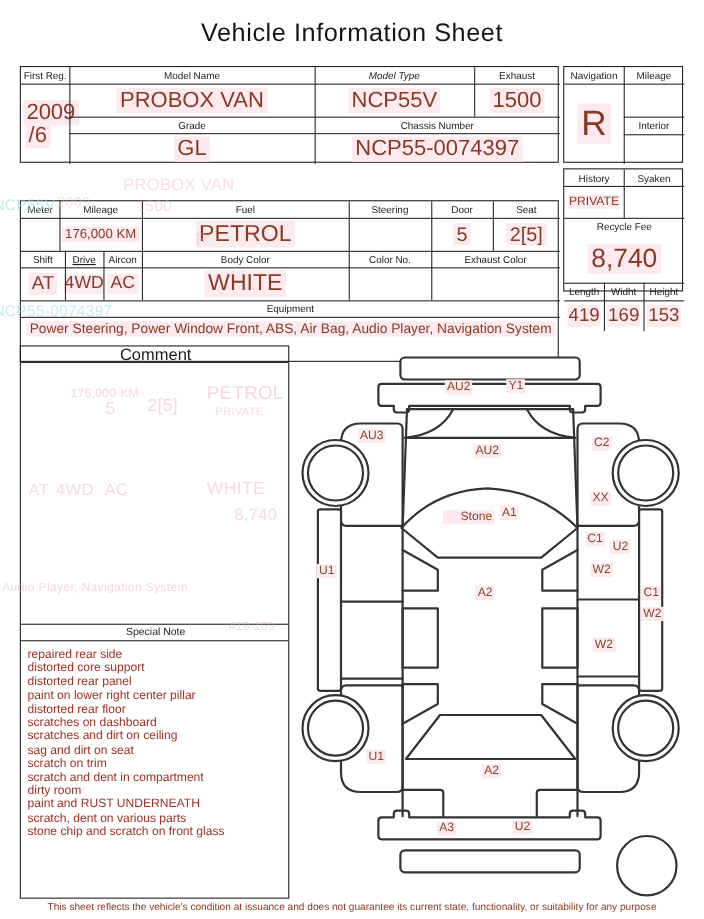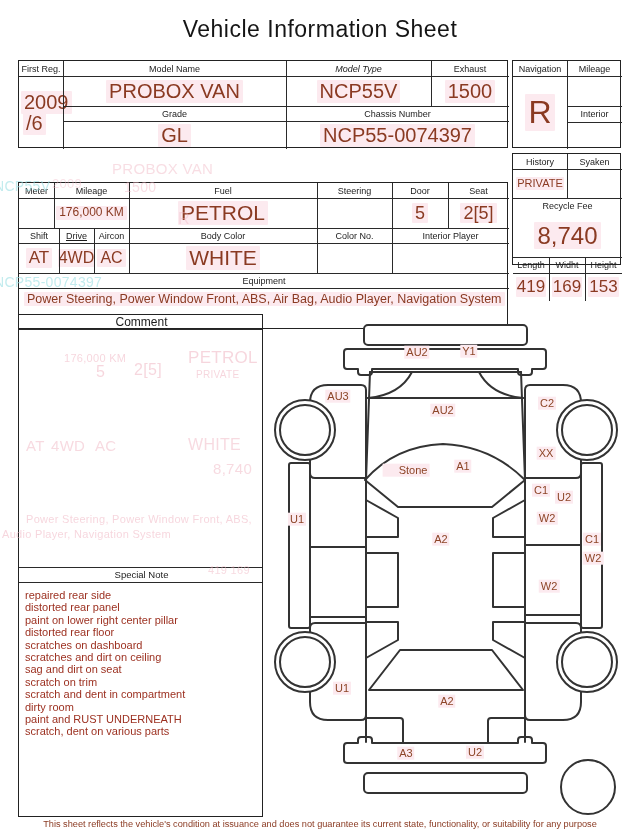--- a/index.html
+++ b/index.html
@@ -110,21 +110,21 @@
   <div class="vline" style="left:110px;top:0;height:45px;"></div>
   <div class="vline" style="left:298px;top:0;height:45px;"></div>
   <div class="vline" style="left:373px;top:0;height:45px;"></div>
   <div class="vline" style="left:429px;top:0;height:45px;"></div>
   <div class="hline" style="left:0;top:45px;width:490px;"></div>
   <div class="cell hdr" style="left:0;top:45px;width:40px;height:15px;">Shift</div>
   <div class="cell hdr" style="left:40px;top:45px;width:35px;height:15px;text-decoration:underline;">Drive</div>
   <div class="cell hdr" style="left:75px;top:45px;width:35px;height:15px;">Aircon</div>
   <div class="cell hdr" style="left:110px;top:45px;width:188px;height:15px;">Body Color</div>
   <div class="cell hdr" style="left:298px;top:45px;width:75px;height:15px;">Color No.</div>
-  <div class="cell hdr" style="left:373px;top:45px;width:117px;height:15px;">Interior Player</div>
+  <div class="cell hdr" style="left:373px;top:45px;width:117px;height:15px;">Exhaust Color</div>
   <div class="hline" style="left:0;top:60px;width:490px;"></div>
   <div class="cell val" style="left:0;top:60px;width:40px;height:30px;font-size:17px;">
       <span class="hl">AT</span>
     </div>
   <div class="cell val" style="left:40px;top:60px;width:35px;height:30px;font-size:16px;">
       <span class="hl" style="padding:0 1px;">4WD</span>
     </div>
   <div class="cell val" style="left:75px;top:60px;width:35px;height:30px;font-size:16px;">
       <span class="hl">AC</span>
     </div>
@@ -172,38 +172,40 @@
       <span class="hl" style="padding:0 1px;">169</span>
     </div>
   <div class="cell val" style="left:72px;top:119px;width:37px;height:28px;font-size:17px;">
       <span class="hl" style="padding:0 1px;">153</span>
     </div>
   <div class="vline" style="left:36px;top:103px;height:44px;"></div>
   <div class="vline" style="left:72px;top:103px;height:44px;"></div>
 </div>
 
 <div class="box" style="left:18px;top:314px;width:245px;height:503px;overflow:hidden;">
-  <div class="cell hdr" style="left:0;top:0;width:245px;height:14px;font-size:12px;">Comment</div>
+  <div class="cell hdr" style="left:0;top:0;width:245px;height:14px;font-size:15px;">Comment</div>
   <div class="hline" style="left:0;top:14px;width:245px;"></div>
   <div class="hline" style="left:0;top:252px;width:245px;"></div>
   <div class="cell hdr" style="left:0;top:252px;width:245px;height:15px;font-size:9.5px;">Special Note</div>
   <div class="hline" style="left:0;top:267px;width:245px;"></div>
   <div class="notes">
       <div class="note-line">repaired rear side</div>
+      <div class="note-line">distorted core support</div>
       <div class="note-line">distorted rear panel</div>
       <div class="note-line">paint on lower right center pillar</div>
       <div class="note-line">distorted rear floor</div>
       <div class="note-line">scratches on dashboard</div>
       <div class="note-line">scratches and dirt on ceiling</div>
       <div class="note-line">sag and dirt on seat</div>
       <div class="note-line">scratch on trim</div>
       <div class="note-line">scratch and dent in compartment</div>
       <div class="note-line">dirty room</div>
       <div class="note-line">paint and RUST UNDERNEATH</div>
       <div class="note-line">scratch, dent on various parts</div>
+      <div class="note-line">stone chip and scratch on front glass</div>
     </div>
 </div>
 
 <svg style="left:270px;top:315px;" width="365" height="510" viewBox="0 0 365 510">
   <g fill="#ffffff" stroke="#333333" stroke-width="2" stroke-linejoin="round">
     <path d="M77 34 H273 Q276 34 276 37 V51 Q276 54 273 54 H262 V57 Q262 60 259 60 H251 Q248 60 248 57 V54 H102 V57 Q102 60 99 60 H91 Q88 60 88 57 V54 H77 Q74 54 74 51 V37 Q74 34 77 34 Z"></path>
     <rect x="94" y="10" width="163" height="20" rx="4"></rect>
     <path d="M77 448 H273 Q276 448 276 445 V431 Q276 428 273 428 H262 V425 Q262 422 259 422 H251 Q248 422 248 425 V428 H102 V425 Q102 422 99 422 H91 Q88 422 88 425 V428 H77 Q74 428 74 431 V445 Q74 448 77 448 Z"></path>
     <rect x="94" y="458" width="163" height="20" rx="4"></rect>
     <path d="M96 163 H45 Q40 163 40 158 V88 Q40 70 58 70 H91 Q96 70 96 75 Z"></path>
@@ -255,33 +257,32 @@
     <span class="ghost" style="left: 64px; top: 352px; font-size: 11px; color: rgb(240, 182, 195); opacity: 0.55;">176,000 KM</span>
     <span class="ghost" style="left: 188px; top: 348px; font-size: 17px; color: rgb(240, 182, 195); opacity: 0.55;">PETROL</span>
     <span class="ghost" style="left: 96px; top: 363px; font-size: 16px; color: rgb(240, 182, 195); opacity: 0.55;">5</span>
     <span class="ghost" style="left: 134px; top: 361px; font-size: 16px; color: rgb(240, 182, 195); opacity: 0.55;">2[5]</span>
     <span class="ghost" style="left: 196px; top: 369px; font-size: 10px; color: rgb(240, 182, 195); opacity: 0.55;">PRIVATE</span>
     <span class="ghost" style="left: 26px; top: 437px; font-size: 15px; color: rgb(240, 182, 195); opacity: 0.5;">AT</span>
     <span class="ghost" style="left: 51px; top: 437px; font-size: 15px; color: rgb(240, 182, 195); opacity: 0.5;">4WD</span>
     <span class="ghost" style="left: 95px; top: 437px; font-size: 15px; color: rgb(240, 182, 195); opacity: 0.5;">AC</span>
     <span class="ghost" style="left: 188px; top: 436px; font-size: 16px; color: rgb(240, 182, 195); opacity: 0.5;">WHITE</span>
     <span class="ghost" style="left: 213px; top: 460px; font-size: 15px; color: rgb(240, 182, 195); opacity: 0.5;">8,740</span>
-    <span class="ghost" style="left: 26px; top: 513px; font-size: 11px; color: rgb(240, 182, 195); opacity: 0.55;">Power Steering, Power Window Front, ABS,</span>
     <span class="ghost" style="left: 2px; top: 528px; font-size: 11px; color: rgb(240, 182, 195); opacity: 0.55;">Audio Player, Navigation System</span>
     <span class="ghost" style="left: 208px; top: 564px; font-size: 11px; color: rgb(240, 182, 195); opacity: 0.5;">419  169</span>
   </div>
 
 <div class="layer" id="diagram-labels">
     <span class="diag-label" style="left: 417px; top: 352px;">AU2</span>
     <span class="diag-label" style="left: 469px; top: 351px;">Y1</span>
     <span class="diag-label" style="left: 338px; top: 396px;">AU3</span>
     <span class="diag-label" style="left: 443px; top: 410px;">AU2</span>
     <span class="diag-label" style="left: 547px; top: 403px;">C2</span>
     <span class="diag-label" style="left: 546px; top: 453px;">XX</span>
-    <span class="diag-label" style="left: 406px; top: 470px; padding-left: 16px;">Stone</span>
+    <span class="diag-label" style="left: 426px; top: 470px; padding-left: 16px;">Stone</span>
     <span class="diag-label" style="left: 463px; top: 466px;">A1</span>
     <span class="diag-label" style="left: 541px; top: 490px;">C1</span>
     <span class="diag-label" style="left: 564px; top: 497px;">U2</span>
     <span class="diag-label" style="left: 547px; top: 518px;">W2</span>
     <span class="diag-label" style="left: 297px; top: 519px;">U1</span>
     <span class="diag-label" style="left: 441px; top: 539px;">A2</span>
     <span class="diag-label" style="left: 592px; top: 539px;">C1</span>
     <span class="diag-label" style="left: 593px; top: 558px;">W2</span>
     <span class="diag-label" style="left: 549px; top: 586px;">W2</span>
     <span class="diag-label" style="left: 342px; top: 688px;">U1</span>

